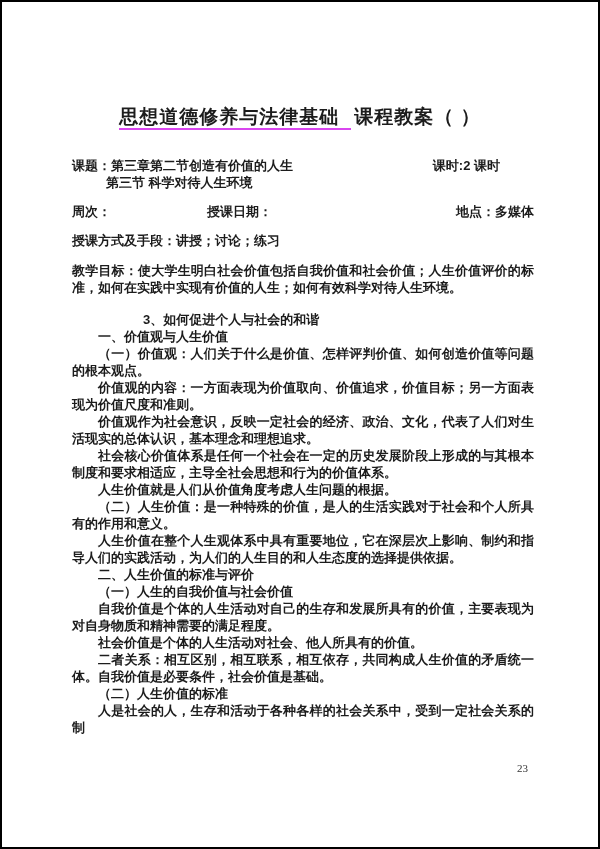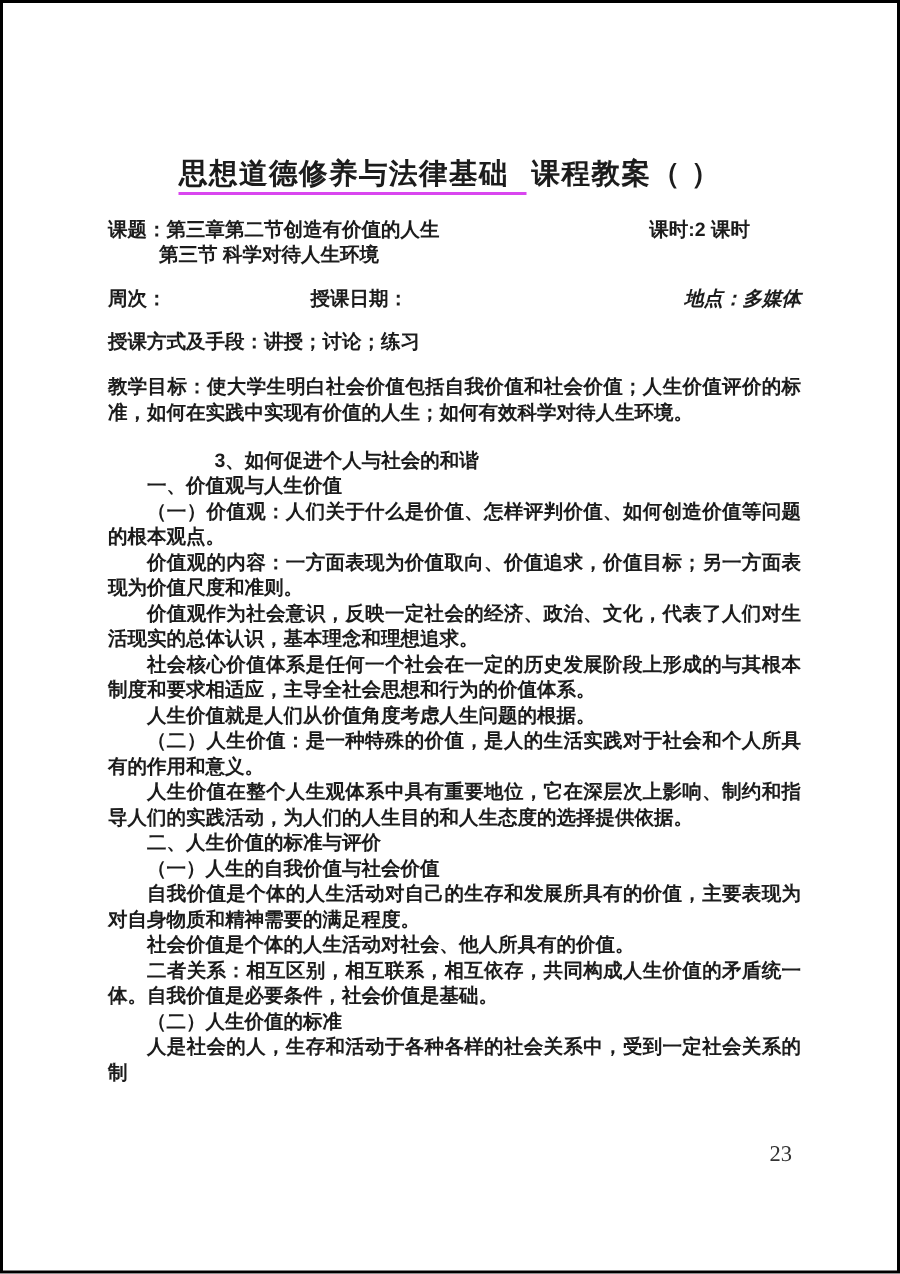--- a/index.html
+++ b/index.html
@@ -33,53 +33,53 @@
     margin-right: 3px;
   }
   .content {
     padding: 0 64px 0 70px;
     font-size: 13px;
     line-height: 17px;
     font-weight: 600;
   }
   .row-course {
     display: flex;
-    margin-top: 14px;
+    margin-top: 27px;
   }
   .course-left { flex: 1; }
   .hours { margin-right: 34px; white-space: nowrap; }
   .row-course2 { padding-left: 34px; }
   .row-meta {
     display: flex;
     margin-top: 12px;
   }
   .row-meta .week { width: 135px; }
   .row-meta .date { flex: 1; }
-  .row-meta .location { white-space: nowrap; font-style: italic; }
+  .row-meta .location { white-space: nowrap; }
   .row-method { margin-top: 12px; }
   .para-objective {
     margin: 13px 0 0 0;
     text-align: justify;
   }
   .keypoints { margin-top: 15px; }
   .kp-gap { display: inline-block; width: 20px; }
   .kp-line2 { padding-left: 71px; }
   .row-process { margin-top: 13px; }
   .paragraphs p {
     margin: 0;
     text-indent: 2em;
     text-align: justify;
   }
   .paragraphs p.heading { font-weight: 700; }
   .page-number {
     position: absolute;
     top: 760px;
     right: 70px;
     font-family: "Liberation Serif", serif;
-    font-size: 15px;
+    font-size: 11px;
     font-weight: 400;
     color: #333333;
   }
 </style>
 </head>
 <body>
 
 <div class="page">
 
   <div class="doc-title">

